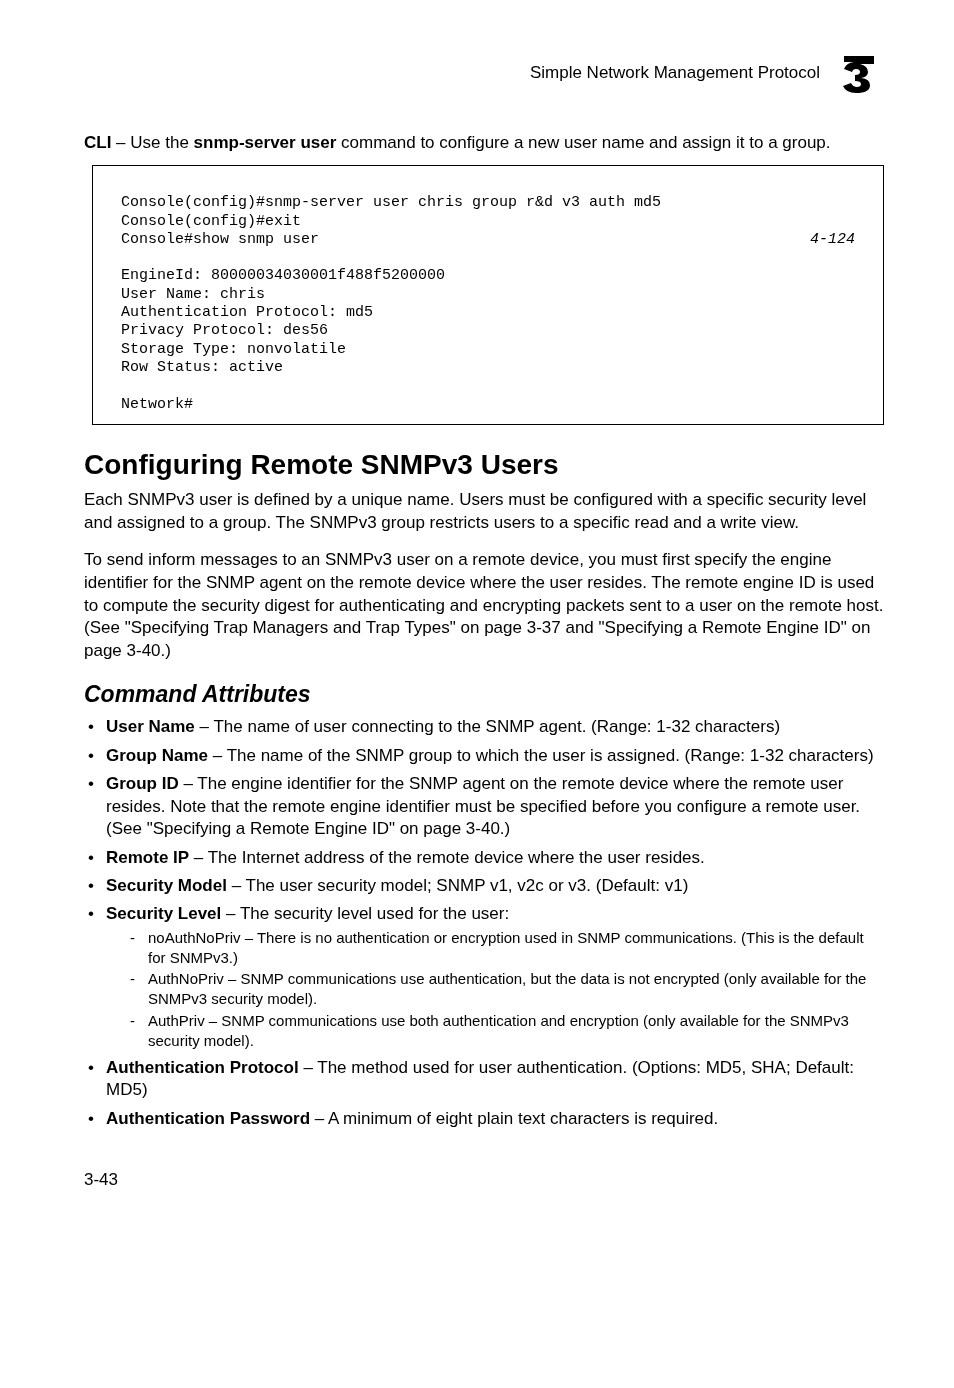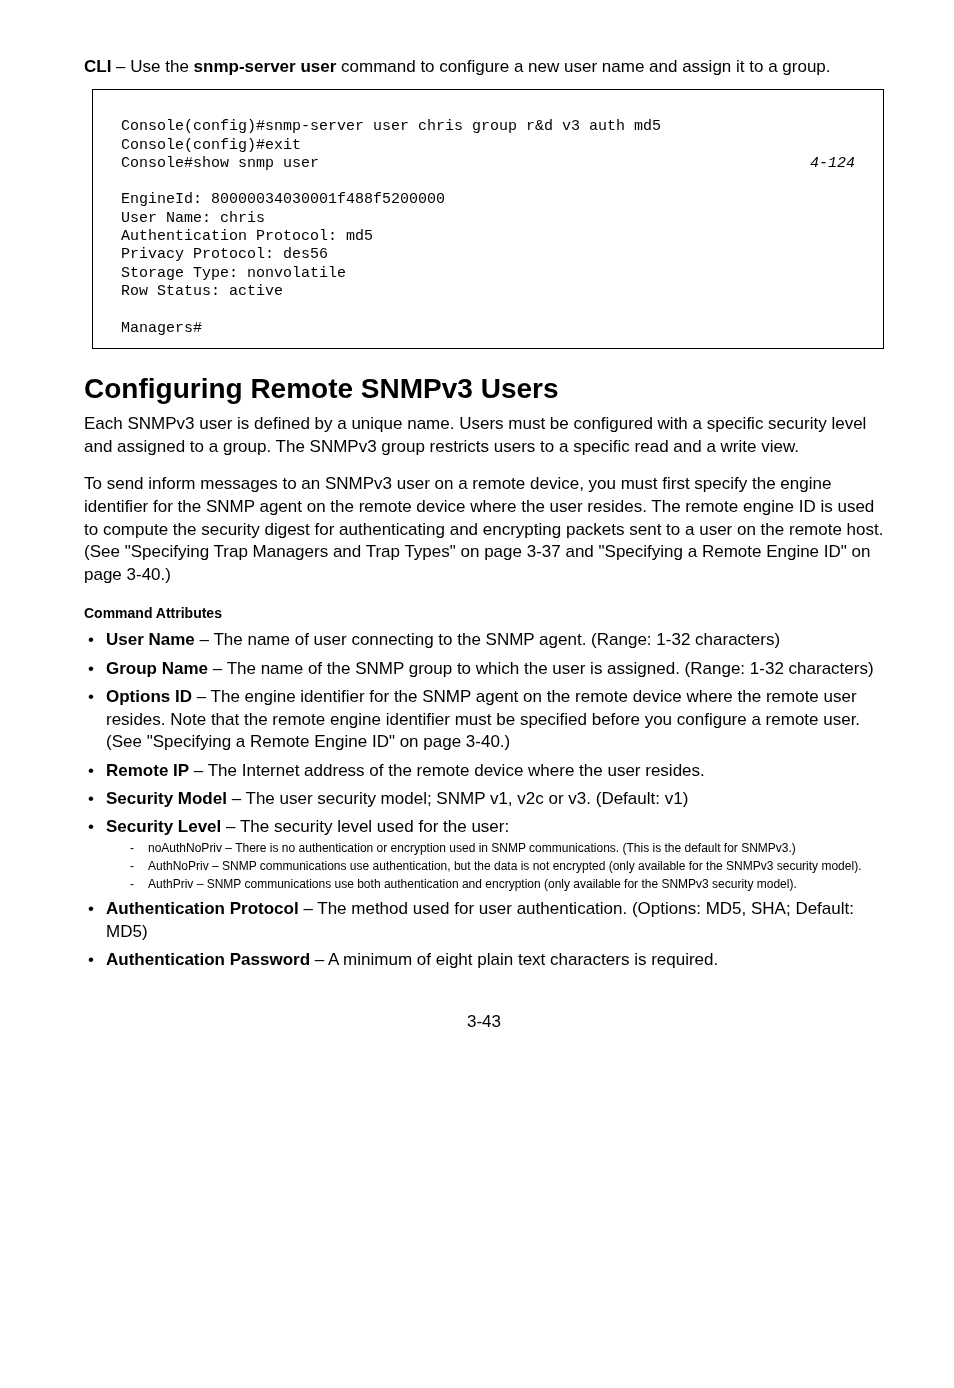--- a/index.html
+++ b/index.html
@@ -53,23 +53,24 @@
     overflow: hidden;
   }
   .codebox .line { display: flex; justify-content: space-between; }
   .codebox .ref { font-style: italic; padding-left: 20px; }
   h2.section {
     font-size: 28px;
     font-weight: bold;
     margin: 24px 0 8px 0;
   }
   h3.sub {
-    font-size: 14px;
+    font-size: 23px;
     font-weight: bold;
     margin: 18px 0 8px 0;
+    font-style: italic;
   }
   ul.bullets {
     list-style: none;
     padding: 0;
     margin: 0;
   }
   ul.bullets > li {
     position: relative;
     padding-left: 22px;
     font-size: 17px;
@@ -84,70 +85,78 @@
     font-size: 17px;
   }
   ul.dashes {
     list-style: none;
     padding: 0;
     margin: 2px 0 2px 0;
   }
   ul.dashes > li {
     position: relative;
     padding-left: 42px;
-    font-size: 12px;
+    font-size: 15px;
     line-height: 1.32;
     margin-bottom: 2px;
   }
   ul.dashes > li::before {
     content: "-";
     position: absolute;
     left: 24px;
     top: 0;
   }
   .footer {
-    text-align: center;
+    text-align: left;
     font-size: 17px;
     margin-top: 40px;
   }
 </style>
 </head>
 <body>
 
 <div class="page">
 
+  <div class="header-row">
+    <span class="header-title">Simple Network Management Protocol</span>
+    <span class="chapter-badge">
+      <svg width="50" height="50" viewBox="0 0 50 50">
+        <path d="M10 8 L40 8 L40 16 L26 16 Q34 18 34 24 Q34 29 27 30 Q36 31 36 37 Q36 45 22 45 Q12 45 9 38 L17 35 Q19 39 23 39 Q27 39 27 36 Q27 33 21 33 L21 27 Q26 27 26 24 Q26 21 22 21 Q19 21 18 24 L10 21 Q12 15 20 14 L10 14 Z" fill="#000"></path>
+      </svg>
+    </span>
+  </div>
 
   <p class="body">
     <span class="bold">CLI</span><span> – Use the </span><span class="bold">snmp-server user</span><span> command to configure a new user name and assign it to a group.</span>
   </p>
 
   <div class="codebox">
 <span>Console(config)#snmp-server user chris group r&amp;d v3 auth md5</span>
 <span>Console(config)#exit</span>
 <span class="line"><span>Console#show snmp user</span><span class="ref">4-124</span></span>
 <span>EngineId: 80000034030001f488f5200000</span>
 <span>User Name: chris</span>
 <span>Authentication Protocol: md5</span>
 <span>Privacy Protocol: des56</span>
 <span>Storage Type: nonvolatile</span>
 <span>Row Status: active</span>
 <span></span>
-<span>Managers#</span></div>
+<span>Network#</span></div>
 
   <h2 class="section">Configuring Remote SNMPv3 Users</h2>
 
   <p class="body">Each SNMPv3 user is defined by a unique name. Users must be configured with a specific security level and assigned to a group. The SNMPv3 group restricts users to a specific read and a write view.</p>
   <p class="body" style="margin-top:14px;">To send inform messages to an SNMPv3 user on a remote device, you must first specify the engine identifier for the SNMP agent on the remote device where the user resides. The remote engine ID is used to compute the security digest for authenticating and encrypting packets sent to a user on the remote host. (See "Specifying Trap Managers and Trap Types" on page 3-37 and "Specifying a Remote Engine ID" on page 3-40.)</p>
 
   <h3 class="sub">Command Attributes</h3>
 
   <ul class="bullets">
     <li><span class="bold">User Name</span><span> – The name of user connecting to the SNMP agent. (Range: 1-32 characters)</span></li>
     <li><span class="bold">Group Name</span><span> – The name of the SNMP group to which the user is assigned. (Range: 1-32 characters)</span></li>
-    <li><span class="bold">Options ID</span><span> – The engine identifier for the SNMP agent on the remote device where the remote user resides. Note that the remote engine identifier must be specified before you configure a remote user. (See "Specifying a Remote Engine ID" on page 3-40.)</span></li>
+    <li><span class="bold">Group ID</span><span> – The engine identifier for the SNMP agent on the remote device where the remote user resides. Note that the remote engine identifier must be specified before you configure a remote user. (See "Specifying a Remote Engine ID" on page 3-40.)</span></li>
     <li><span class="bold">Remote IP</span><span> – The Internet address of the remote device where the user resides.</span></li>
     <li><span class="bold">Security Model</span><span> – The user security model; SNMP v1, v2c or v3. (Default: v1)</span></li>
     <li><span class="bold">Security Level</span><span> – The security level used for the user:</span>
       <ul class="dashes">
         <li>noAuthNoPriv – There is no authentication or encryption used in SNMP communications. (This is the default for SNMPv3.)</li>
         <li>AuthNoPriv – SNMP communications use authentication, but the data is not encrypted (only available for the SNMPv3 security model).</li>
         <li>AuthPriv – SNMP communications use both authentication and encryption (only available for the SNMPv3 security model).</li>
       </ul>
     </li>
     <li><span class="bold">Authentication Protocol</span><span> – The method used for user authentication. (Options: MD5,  SHA; Default: MD5)</span></li>

